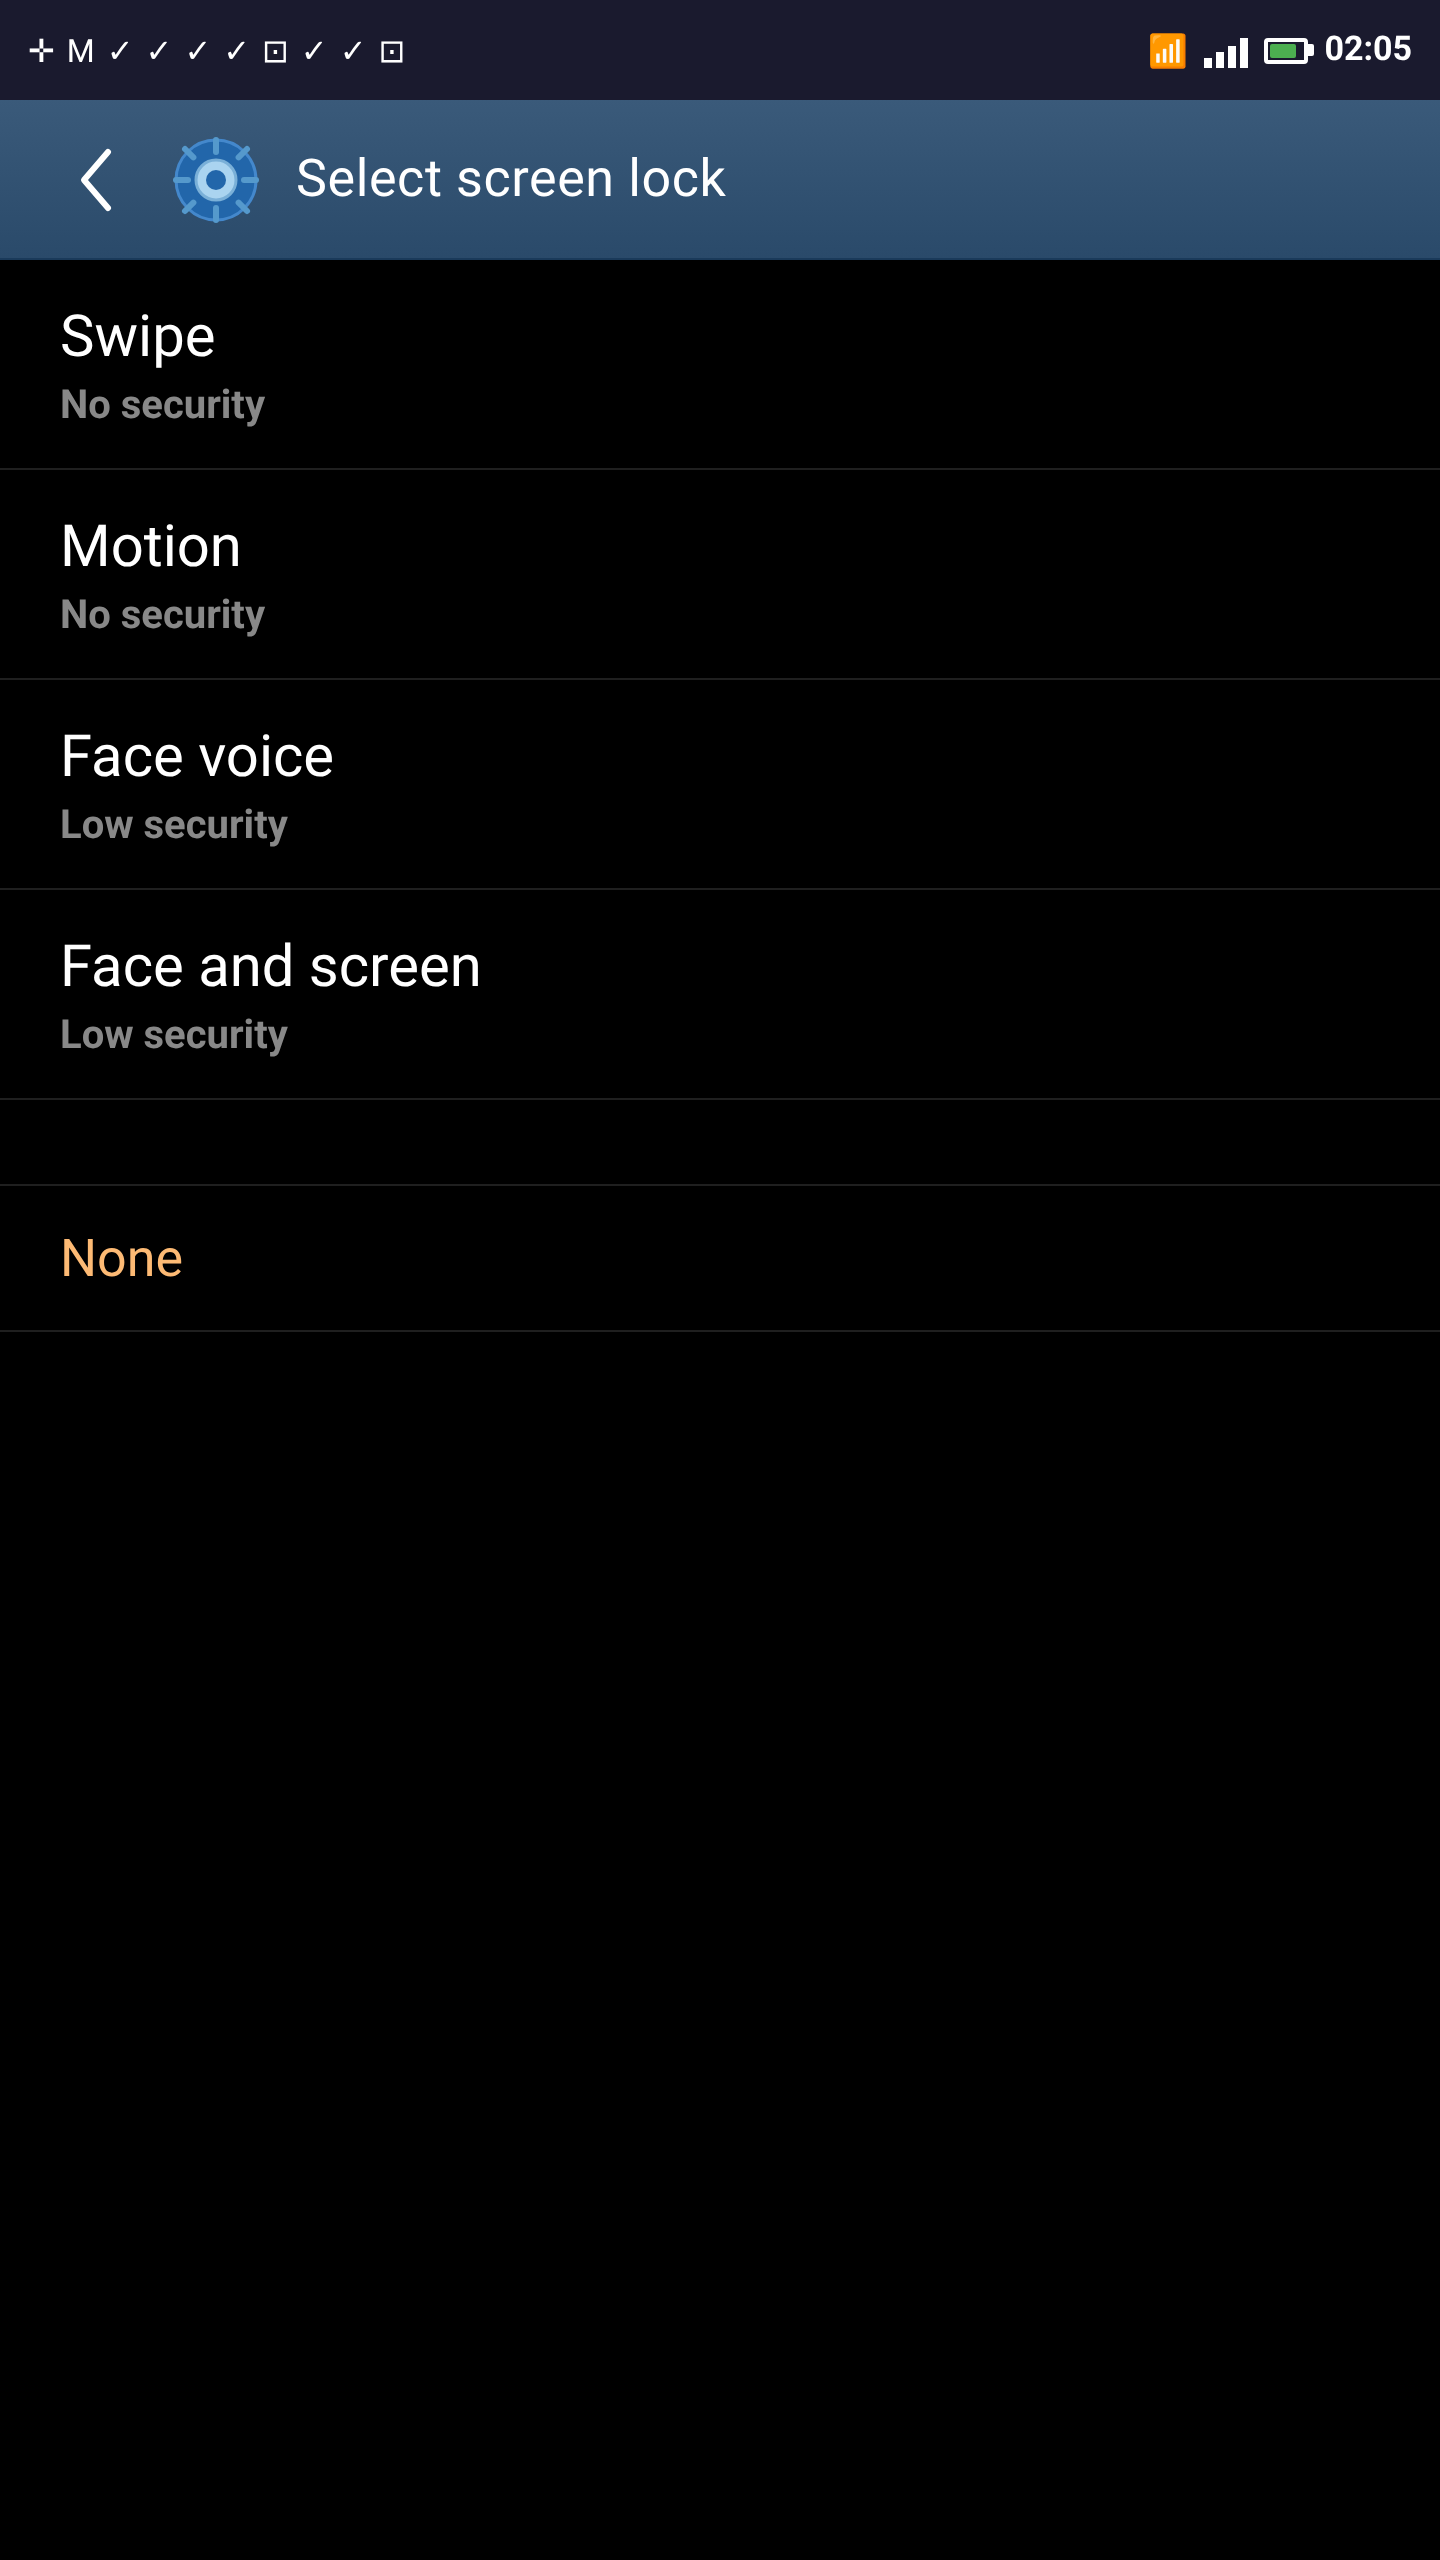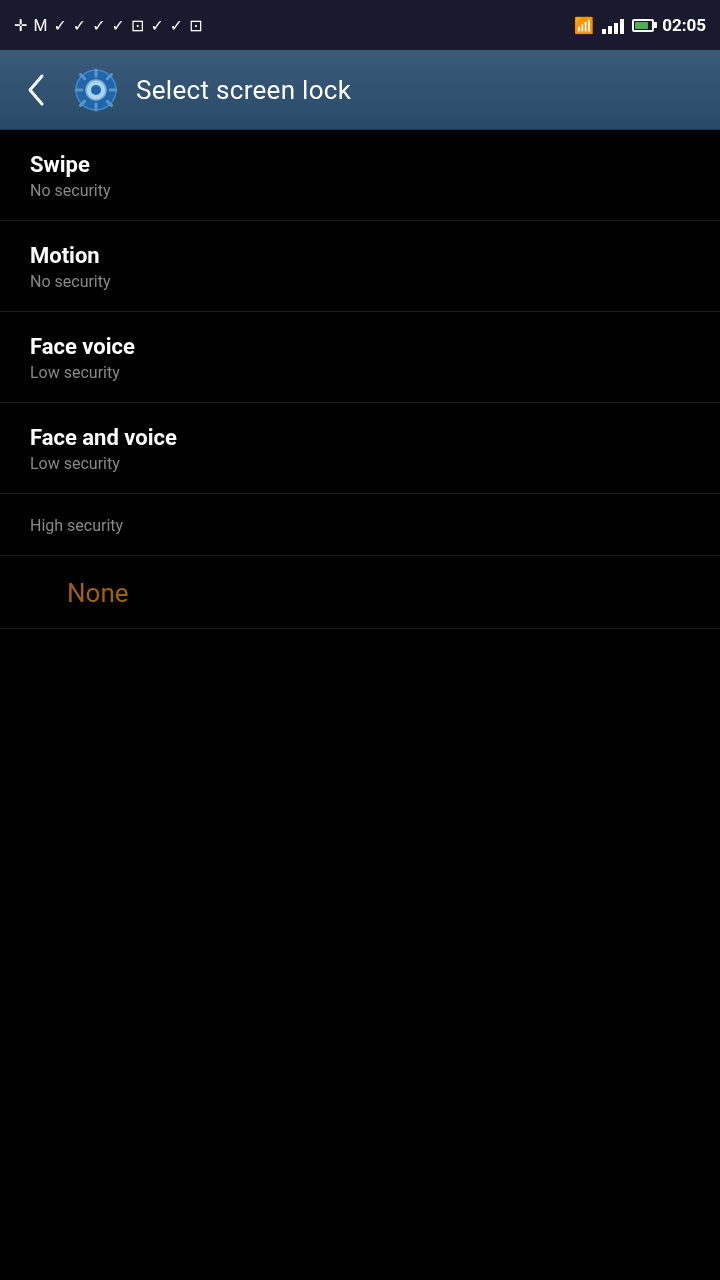--- a/index.html
+++ b/index.html
@@ -87,21 +87,21 @@
       border-radius: 1px;
     }
 
     
     #action-bar {
       width: 720px;
       height: 80px;
       background: linear-gradient(180deg, #3a5a7a 0%, #2a4a6a 100%);
       display: flex;
       align-items: center;
-      padding: 0 16px;
+      padding: 0 28px;
       gap: 16px;
       border-bottom: 1px solid #1a3a5a;
     }
 
     #back-btn {
       color: #fff;
       font-size: 28px;
       cursor: pointer;
       padding: 8px;
       display: flex;
@@ -131,36 +131,35 @@
     .lock-option {
       width: 720px;
       padding: 22px 30px 20px 30px;
       border-bottom: 1px solid #1f1f1f;
       cursor: pointer;
       background: #000;
     }
 
     .lock-option-title {
       color: #fff;
-      font-size: 22px;
-      font-weight: 700;
+      font-size: 29px;
+      font-weight: 400;
       margin-bottom: 4px;
     }
 
     .lock-option-subtitle {
       color: #888;
-      font-size: 16px;
-      font-weight: 400;
+      font-size: 20px;
+      font-weight: 700;
     }
 
     .lock-option-title-only {
-      color: #a16207;
+      color: #fdba74;
       font-size: 26px;
       font-weight: 400;
-      margin-left: 37px;
     }
   </style>
 </head>
 <body>
 
 <div id="status-bar">
   <div class="status-left">
     <span class="status-icon">✛</span>
     <span class="status-icon">M</span>
     <span class="status-icon">✓</span>
@@ -224,22 +223,21 @@
     </div>
     <div class="lock-option">
       <div class="lock-option-title">Motion</div>
       <div class="lock-option-subtitle">No security</div>
     </div>
     <div class="lock-option">
       <div class="lock-option-title">Face voice</div>
       <div class="lock-option-subtitle">Low security</div>
     </div>
     <div class="lock-option">
-      <div class="lock-option-title">Face and voice</div>
+      <div class="lock-option-title">Face and screen</div>
       <div class="lock-option-subtitle">Low security</div>
     </div>
     <div class="lock-option">
-      <div class="lock-option-subtitle">High security</div>
     </div>
     <div class="lock-option">
       <div class="lock-option-title-only">None</div>
     </div>
   </div>
 
 </body></html>

